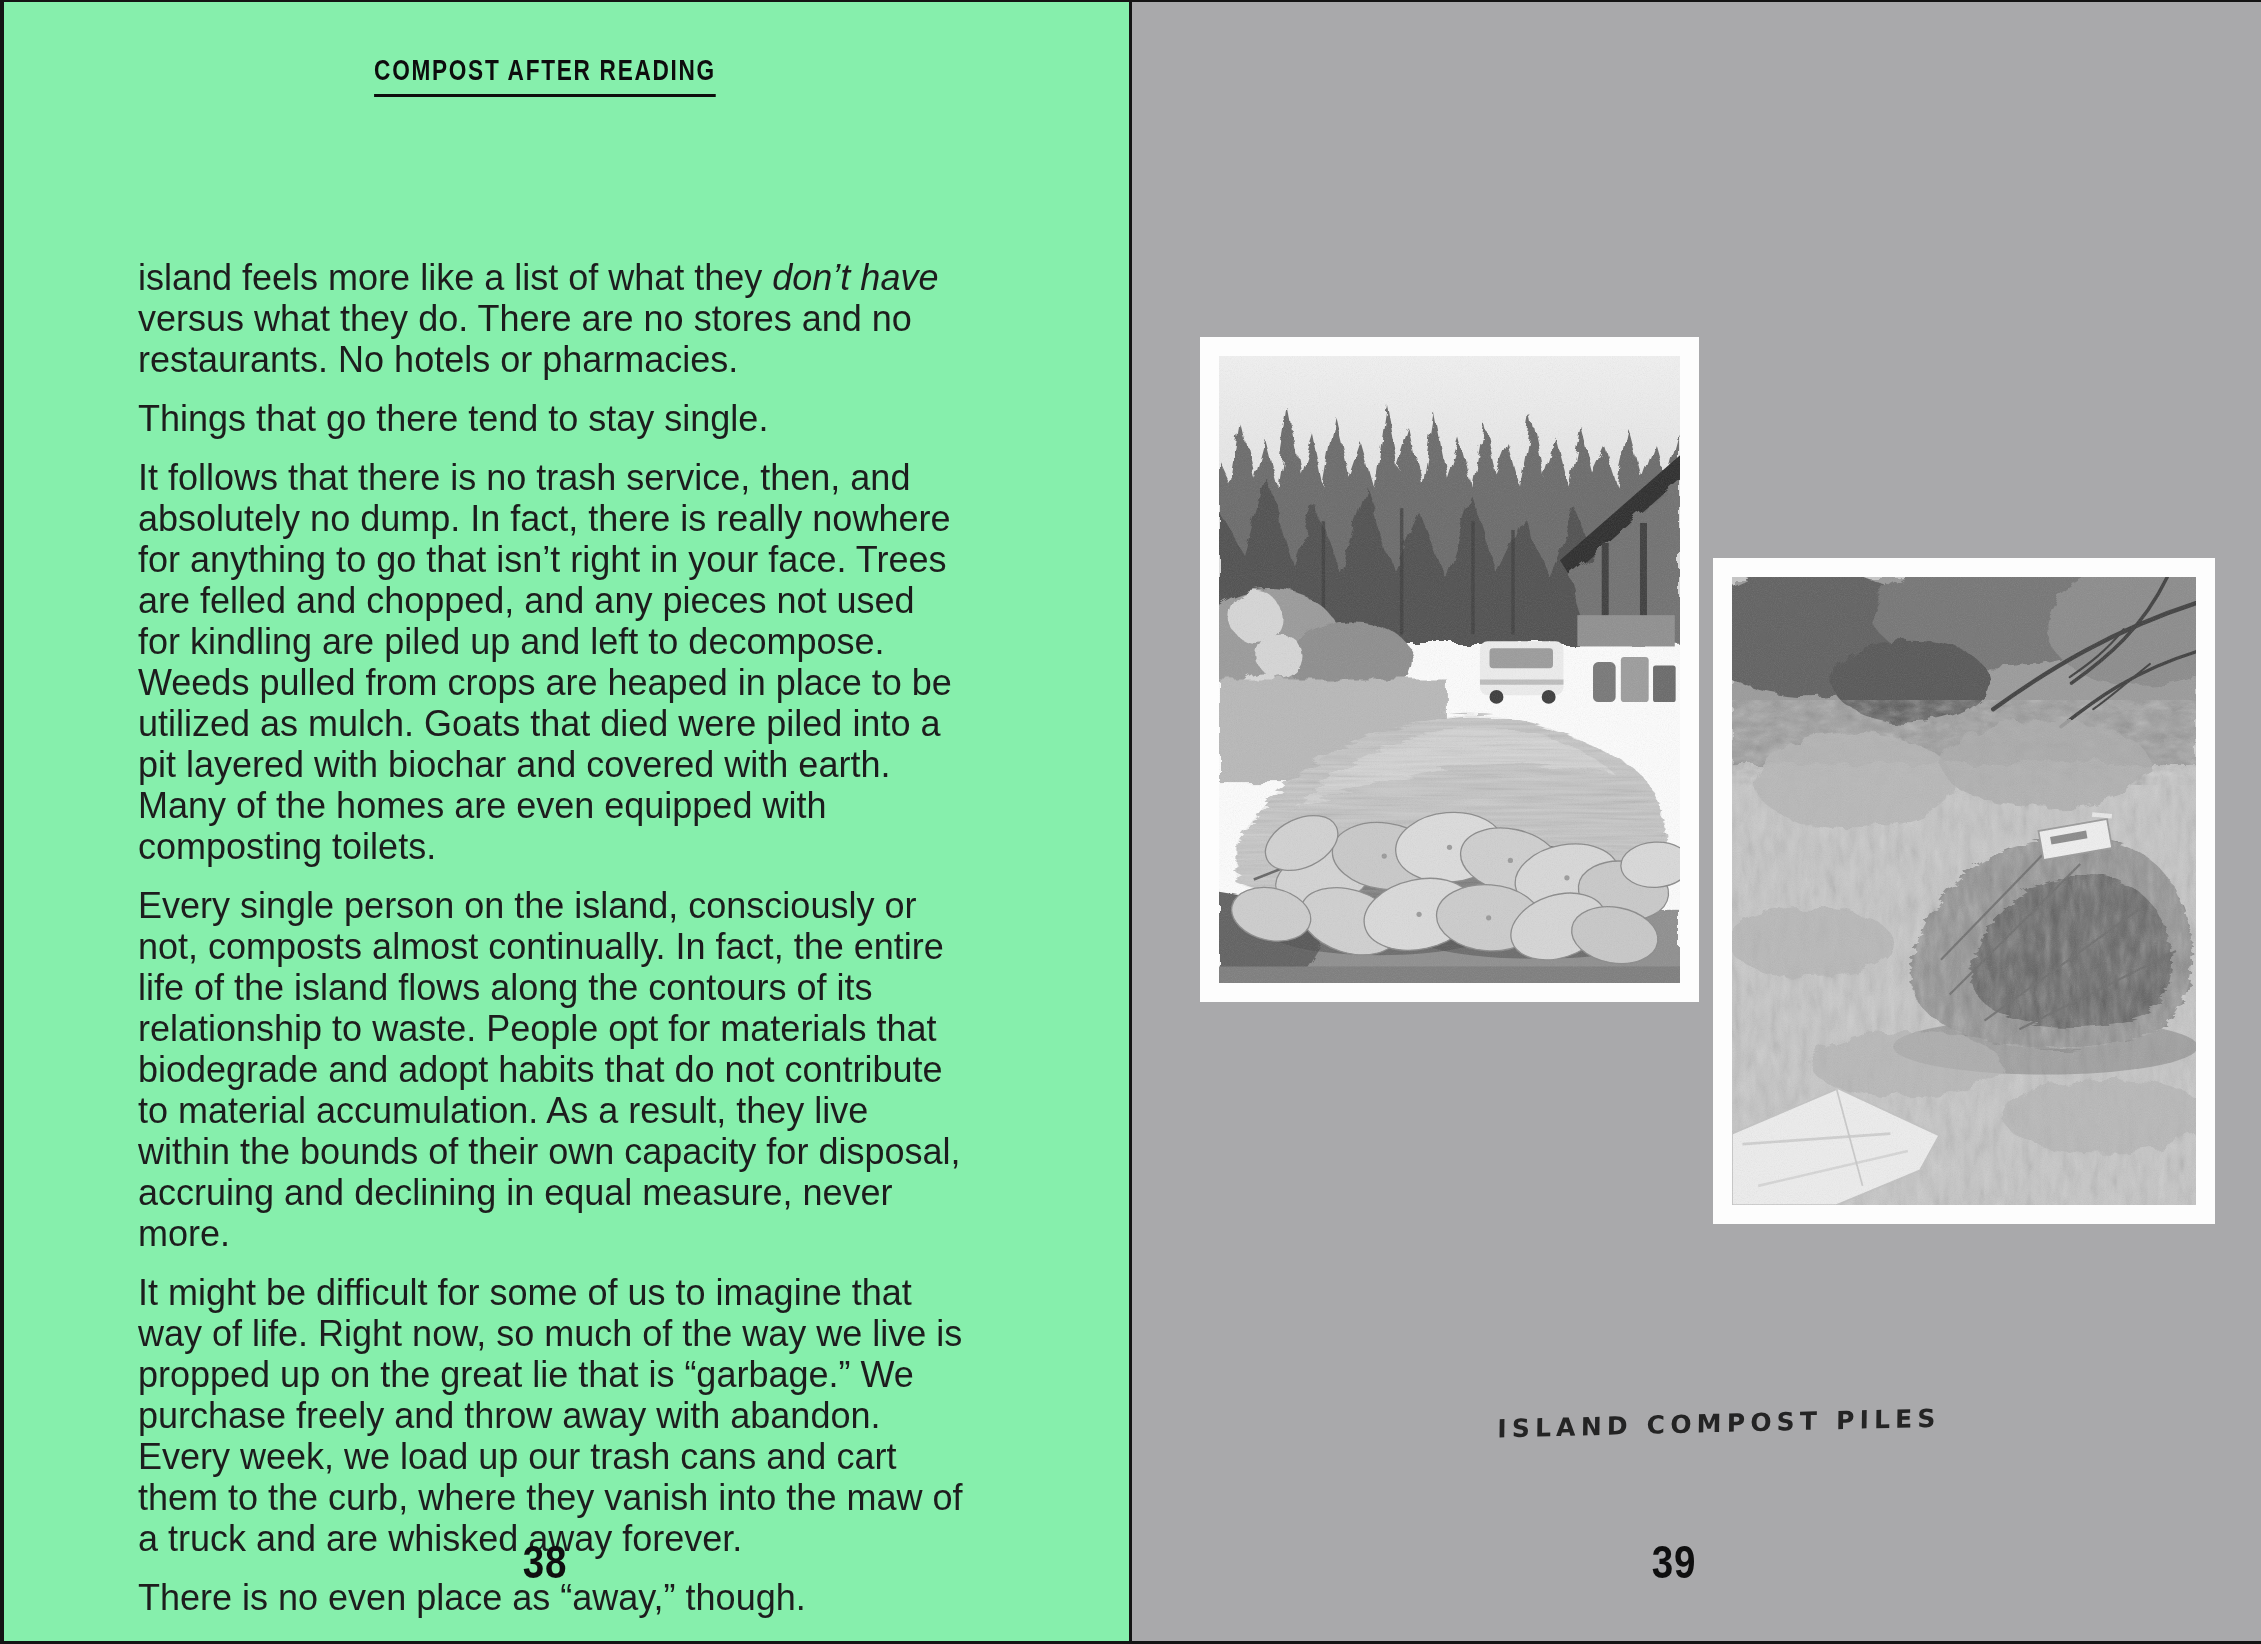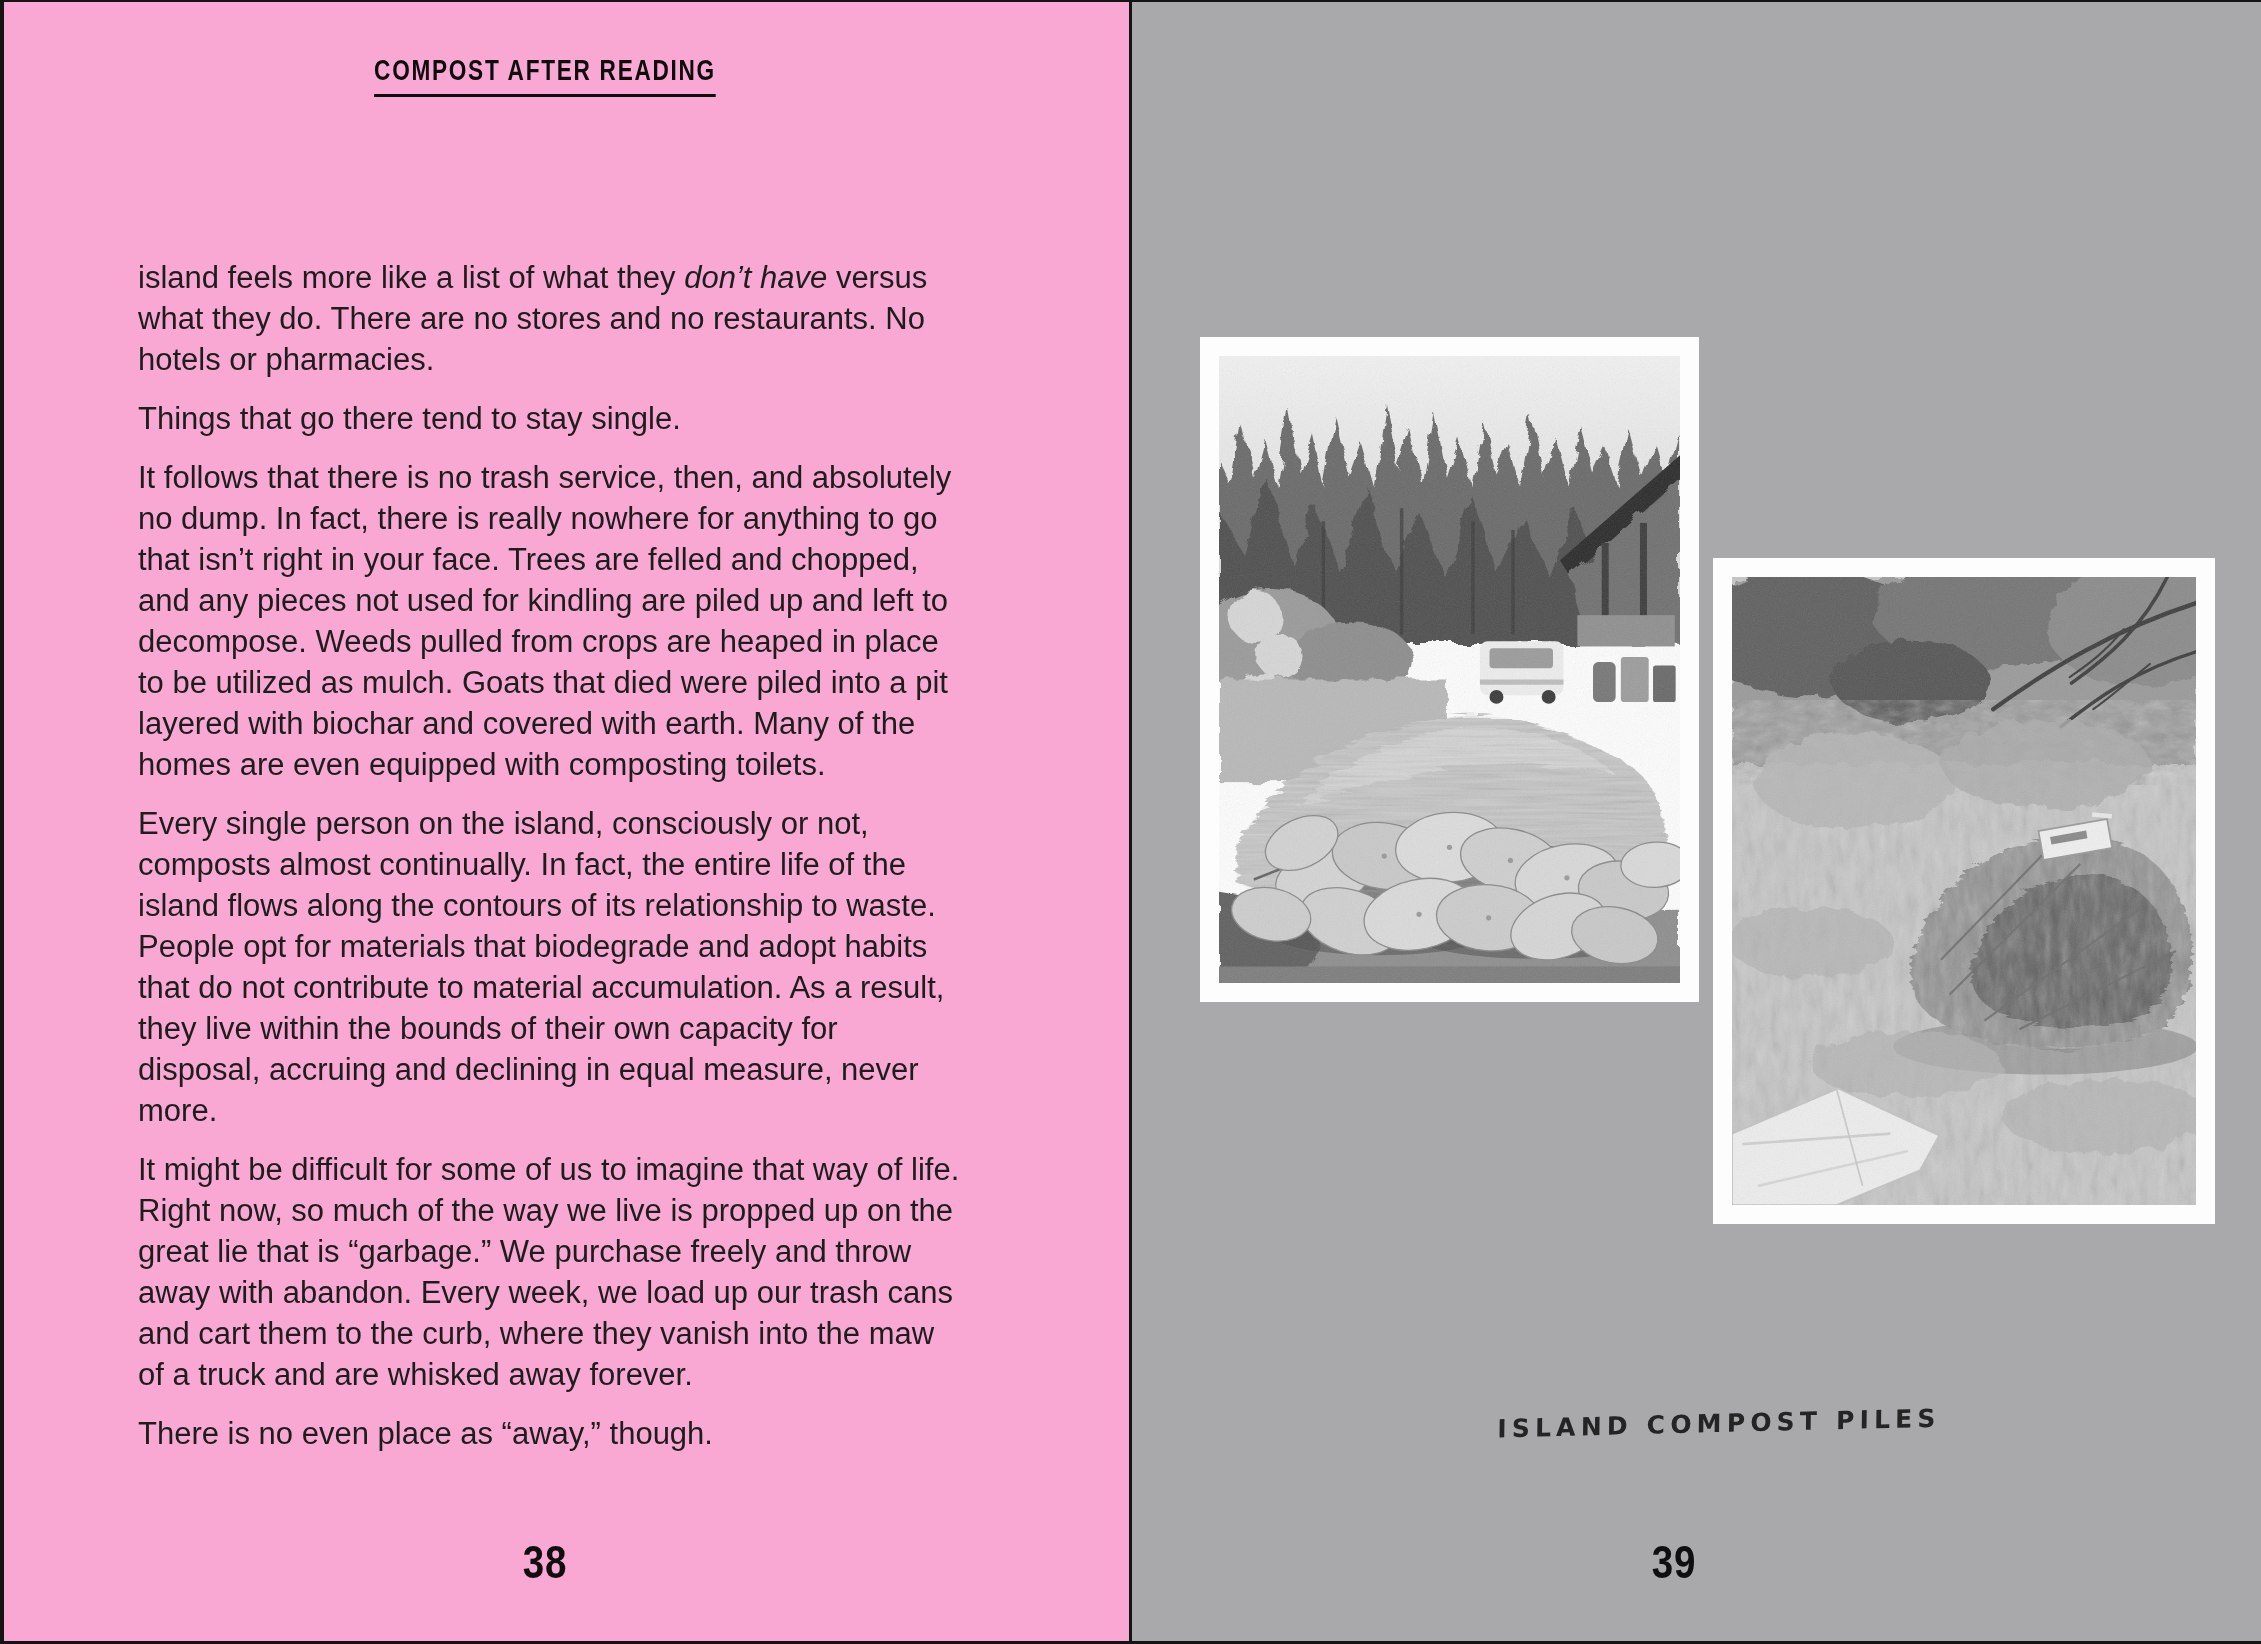--- a/index.html
+++ b/index.html
@@ -2,42 +2,42 @@
 <html style="font-size:14px"><head>
 <meta charset="utf-8">
 <style>
   html,body{margin:0;padding:0;}
   body{
     width:2261px;height:1645px;position:relative;overflow:hidden;
     background:#fefefe;
     font-family:"Liberation Sans",sans-serif;
   }
   .page{position:absolute;top:0;height:1645px;}
-  #page-left{left:0;width:1131px;background:#f9a8d4;}
+  #page-left{left:0;width:1131px;background:#86efac;}
   #page-right{left:1131px;width:1131px;background:#a9a9ab;}
   .edge{position:absolute;background:#141414;z-index:40;}
   #edge-left{left:0;top:0;width:4.3px;height:1645px;}
   #edge-top{left:0;top:0;width:2261px;height:1.7px;}
   #edge-bottom{left:0;top:1641px;width:2261px;height:3.5px;}
   #gutter-line{position:absolute;left:1129px;top:0;width:2.6px;height:1645px;background:#141414;z-index:40;}
 
   .running-head{
     position:absolute;top:54px;transform:translateX(-50%);
     z-index:10;white-space:nowrap;
   }
   .running-head .cond{
     display:inline-block;transform:scaleX(0.78);transform-origin:center top;
     font-weight:700;font-size:29px;letter-spacing:2.2px;color:#0d0d0d;
     border-bottom:3.5px solid #0d0d0d;padding-bottom:7px;white-space:nowrap;
   }
   #running-head-left{left:545px;}
 
   .body-text{
     position:absolute;left:138px;top:257px;width:828px;
-    font-size:31px;line-height:41px;color:#1d1d1d;
+    font-size:36px;line-height:41px;color:#1d1d1d;
     text-align:left;
   }
   .body-text p{margin:0 0 18px 0;}
   .body-text .i{font-style:italic;}
 
   .page-num{
     position:absolute;top:1534px;transform:translateX(-50%);
     color:#0f0f0f;z-index:10;
   }
   .page-num .cond{

